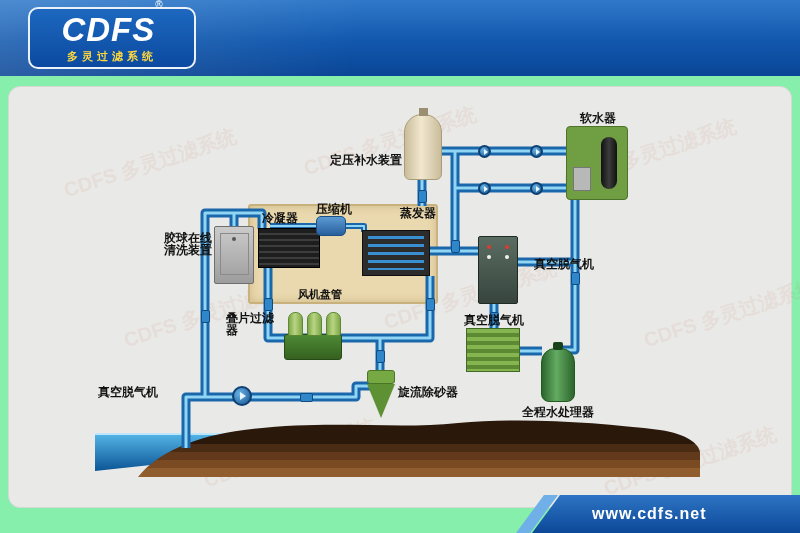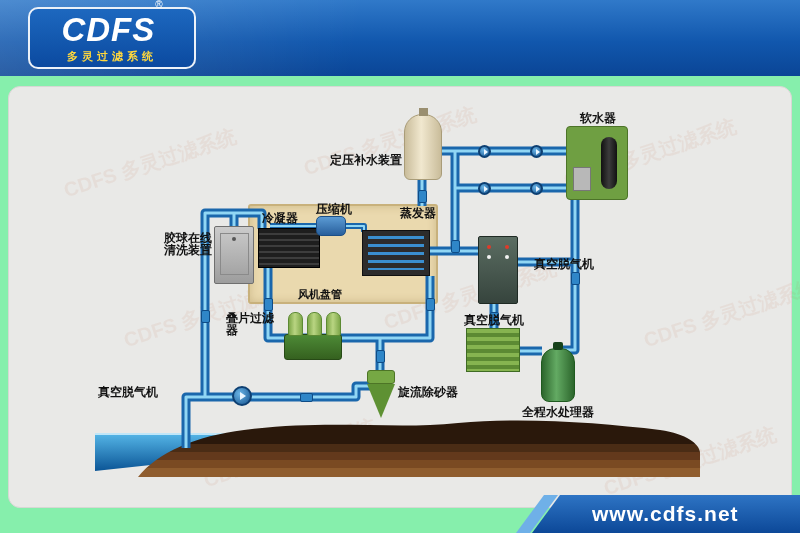--- a/index.html
+++ b/index.html
@@ -122,21 +122,21 @@
   .lbl-cyclone{left:398px;top:386px}
   .lbl-processor{left:522px;top:406px;width:72px;text-align:center}
   .lbl-river{left:98px;top:386px}
 
   
   .ribbon-accent { position:absolute; left:500px; top:495px; width:60px; height:38px; z-index:8;
        background:#6fb0e8; clip-path:polygon(44px 0, 58px 0, 30px 38px, 16px 38px); }
   .ribbon { position:absolute; left:520px; top:495px; width:280px; height:38px; z-index:9;
        background:linear-gradient(180deg,#2e74c4,#0c4898);
        clip-path:polygon(40px 0, 280px 0, 280px 38px, 12px 38px);
-       color:#fff; font-size:21px; font-weight:bold; letter-spacing:1px;
+       color:#fff; font-size:16px; font-weight:bold; letter-spacing:1px;
        line-height:38px; padding-left:72px; }
 </style>
 </head>
 <body>
 
 <div class="stage">
 
   <div class="header">
     <div class="header-sheen"></div>
     <div class="logo-box">

